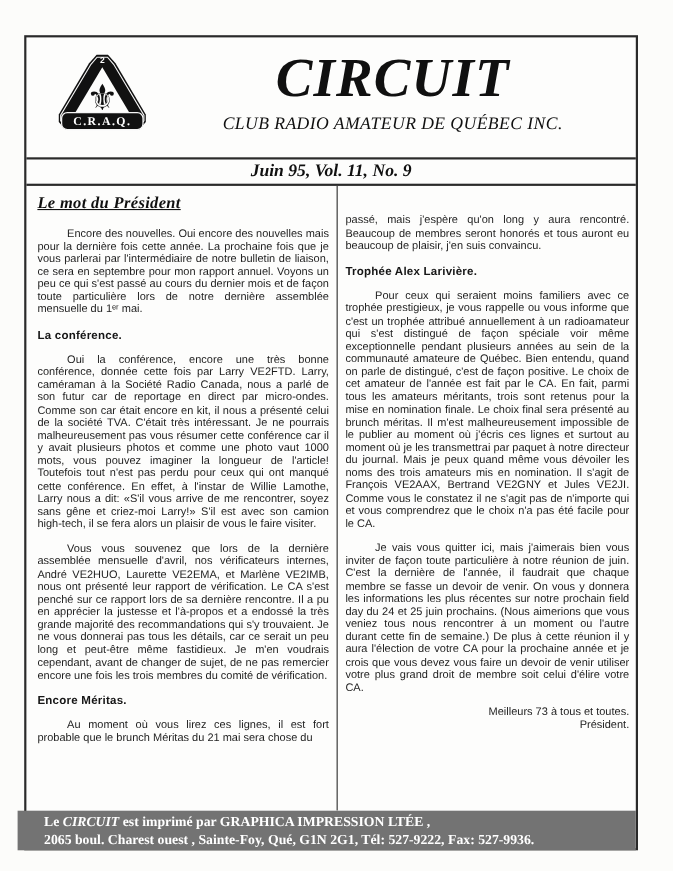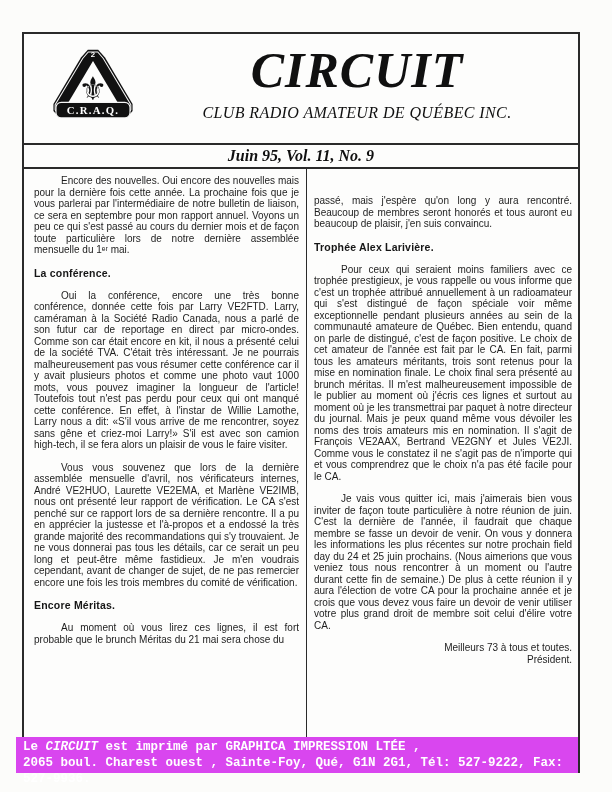--- a/index.html
+++ b/index.html
@@ -45,23 +45,23 @@
   .indent{text-indent:27px;}
   .sec{
     font-size:10.5px;font-weight:bold;margin:0 0 11px 0;letter-spacing:.2px;color:#161616;
   }
   .signature{
     font-size:10px;line-height:11.5px;text-align:right;margin-top:6px;
   }
   
   .footer-bar{
     position:absolute;left:16px;top:737px;width:562px;height:36px;
-    background:#d946ef;color:#ffffff;box-sizing:border-box;
-    font-family:Liberation Mono, monospace;font-weight:bold;
-    font-size:12.5px;line-height:16px;padding:2px 6px 0 7px;
+    background:#737373;color:#ffffff;box-sizing:border-box;
+    font-family:Liberation Serif, serif;font-weight:bold;
+    font-size:12.5px;line-height:16px;padding:2px 6px 0 24px;
   }
   .footer-bar i{font-style:italic;}
 </style>
 </head>
 <body>
 
 <div class="sheet">
 
   <div class="masthead">
     <svg class="logo" viewBox="0 0 100 100" aria-hidden="true">
@@ -77,20 +77,21 @@
       <div class="title">CIRCUIT</div>
       <div class="subtitle">CLUB RADIO AMATEUR DE QUÉBEC INC.</div>
     </div>
   </div>
 
   <div class="issue-band">Juin 95, Vol. 11, No. 9</div>
 
   <div class="columns">
 
     <div class="col col-left">
+      <h2 class="article-title">Le mot du Président</h2>
       <p class="p indent">Encore des nouvelles. Oui encore des nouvelles mais pour la dernière fois cette année. La prochaine fois que je vous parlerai par l'intermédiaire de notre bulletin de liaison, ce sera en septembre pour mon rapport annuel. Voyons un peu ce qui s'est passé au cours du dernier mois et de façon toute particulière lors de notre dernière assemblée mensuelle du 1ᵉʳ mai.</p>
       <h3 class="sec">La conférence.</h3>
       <p class="p indent">Oui la conférence, encore une très bonne conférence, donnée cette fois par Larry VE2FTD. Larry, caméraman à la Société Radio Canada, nous a parlé de son futur car de reportage en direct par micro-ondes. Comme son car était encore en kit, il nous a présenté celui de la société TVA. C'était très intéressant. Je ne pourrais malheureusement pas vous résumer cette conférence car il y avait plusieurs photos et comme une photo vaut 1000 mots, vous pouvez imaginer la longueur de l'article! Toutefois tout n'est pas perdu pour ceux qui ont manqué cette conférence. En effet, à l'instar de Willie Lamothe, Larry nous a dit: «S'il vous arrive de me rencontrer, soyez sans gêne et criez-moi Larry!» S'il est avec son camion high-tech, il se fera alors un plaisir de vous le faire visiter.</p>
       <p class="p indent">Vous vous souvenez que lors de la dernière assemblée mensuelle d'avril, nos vérificateurs internes, André VE2HUO, Laurette VE2EMA, et Marlène VE2IMB, nous ont présenté leur rapport de vérification. Le CA s'est penché sur ce rapport lors de sa dernière rencontre. Il a pu en apprécier la justesse et l'à-propos et a endossé la très grande majorité des recommandations qui s'y trouvaient. Je ne vous donnerai pas tous les détails, car ce serait un peu long et peut-être même fastidieux. Je m'en voudrais cependant, avant de changer de sujet, de ne pas remercier encore une fois les trois membres du comité de vérification.</p>
       <h3 class="sec">Encore  Méritas.</h3>
       <p class="p indent">Au moment où vous lirez ces lignes, il est fort probable que le brunch Méritas du 21 mai sera chose du</p>
     </div>
 
     <div class="col col-right">
       <p class="p">passé, mais j'espère qu'on long y aura rencontré. Beaucoup de membres seront honorés et tous auront eu beaucoup de plaisir, j'en suis convaincu.</p>

